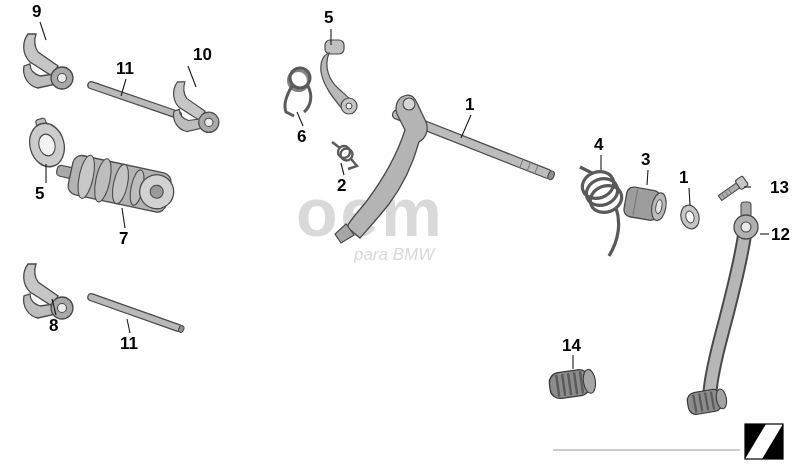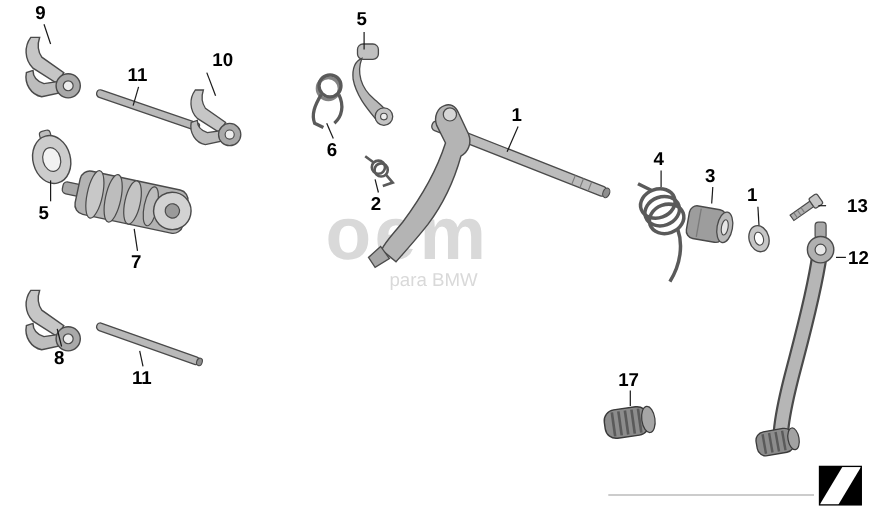--- a/index.html
+++ b/index.html
@@ -5,21 +5,21 @@
   html,body{margin:0;padding:0;background:#ffffff;}
   .stage{
     position:relative;width:800px;height:473px;background:#ffffff;
     overflow:hidden;font-family:"Liberation Sans",sans-serif;
   }
   .watermark-main{
     position:absolute;left:296px;top:178px;font-size:68px;font-weight:bold;
     color:#d9d9d9;letter-spacing:3px;line-height:1;user-select:none;
   }
   .watermark-sub{
-    position:absolute;left:354px;top:246px;font-size:17px;
+    position:absolute;left:354px;top:246px;font-size:17px;font-style:italic;
     color:#d9d9d9;line-height:1;user-select:none;
   }
   svg.diagram{position:absolute;left:0;top:0;}
   .part-label{
     position:absolute;font-weight:bold;font-size:17px;color:#000;line-height:1;
   }
 </style>
 </head>
 <body>
 
@@ -201,15 +201,15 @@
   <div class="part-label" style="left:465px;top:96px">1</div>
   <div class="part-label" style="left:594px;top:136px">4</div>
   <div class="part-label" style="left:641px;top:151px">3</div>
   <div class="part-label" style="left:679px;top:169px">1</div>
   <div class="part-label" style="left:770px;top:179px">13</div>
   <div class="part-label" style="left:771px;top:226px">12</div>
   <div class="part-label" style="left:35px;top:185px">5</div>
   <div class="part-label" style="left:119px;top:230px">7</div>
   <div class="part-label" style="left:49px;top:317px">8</div>
   <div class="part-label" style="left:120px;top:335px">11</div>
-  <div class="part-label" style="left:562px;top:337px">17</div>
+  <div class="part-label" style="left:562px;top:337px">14</div>
 
 </div>
 
 </body></html>

